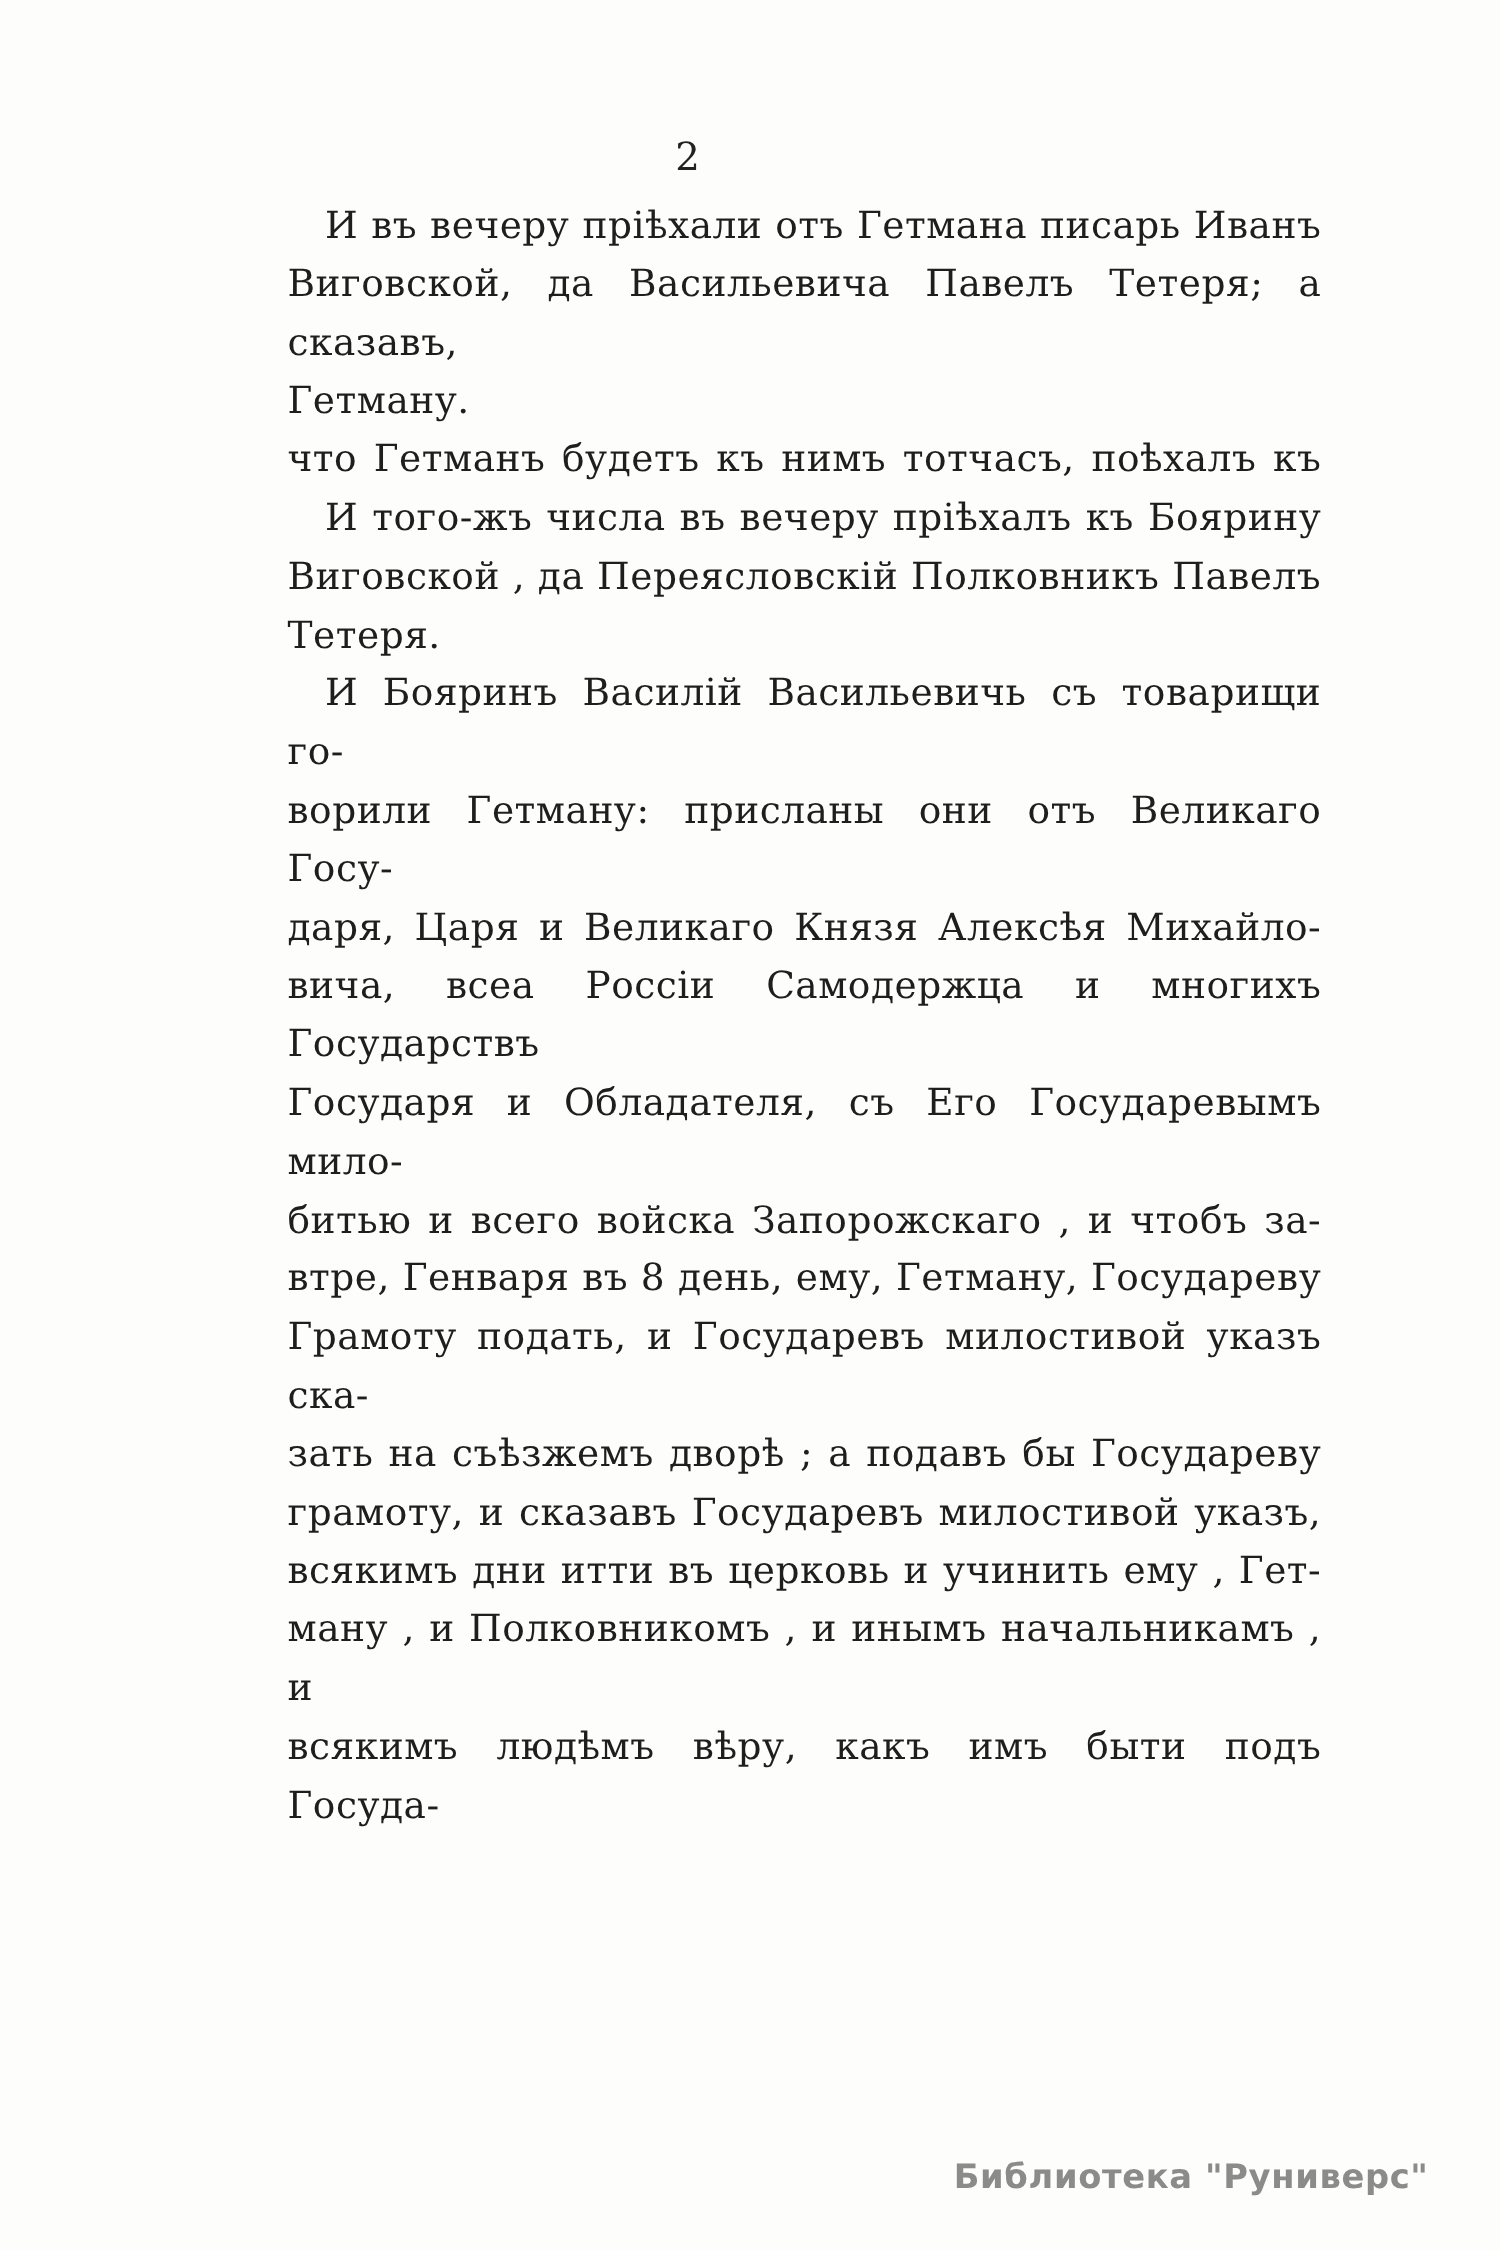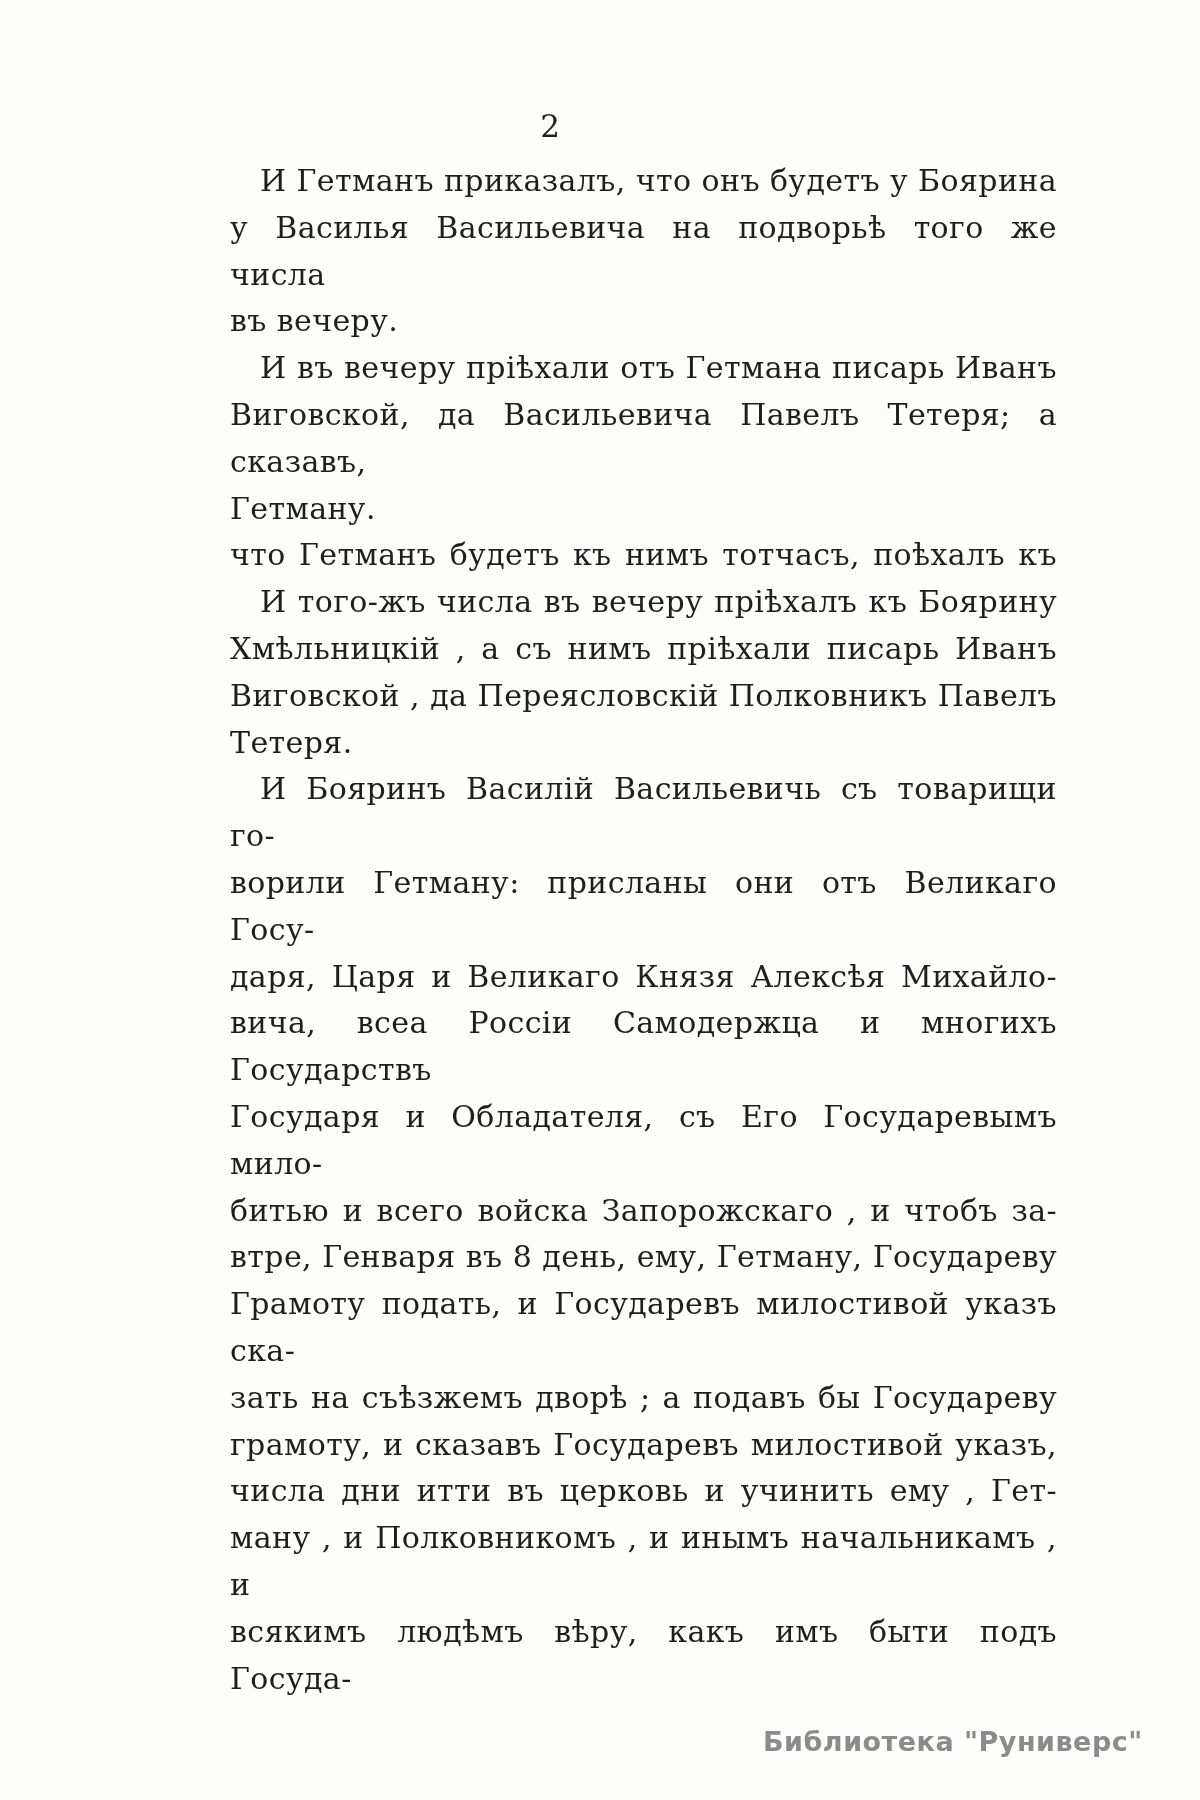--- a/index.html
+++ b/index.html
@@ -61,48 +61,42 @@
 </style>
 </head>
 <body>
 
 <main>
 
   <div class="page-number">2</div>
 
   <section class="text-block">
       <div class="para">
-        <div class="line indent">И Гетманъ приказалъ, что онъ будетъ у Боярина</div>
-        <div class="line">у Василья Васильевича на подворьѣ того же числа</div>
-        <div class="line last">въ вечеру.</div>
-      </div>
-      <div class="para">
         <div class="line indent">И въ вечеру пріѣхали отъ Гетмана писарь Иванъ</div>
         <div class="line">Виговской, да Васильевича Павелъ Тетеря; а сказавъ,</div>
         <div class="line last">Гетману.</div>
         <div class="line">что Гетманъ будетъ къ нимъ тотчасъ, поѣхалъ къ</div>
       </div>
       <div class="para">
         <div class="line indent">И того-жъ числа въ вечеру пріѣхалъ къ Боярину</div>
-        <div class="line">Хмѣльницкій , а съ нимъ пріѣхали писарь Иванъ</div>
         <div class="line">Виговской , да Переясловскій Полковникъ Павелъ</div>
         <div class="line last">Тетеря.</div>
       </div>
       <div class="para">
         <div class="line indent">И Бояринъ Василій Васильевичь съ товарищи го-</div>
         <div class="line">ворили Гетману: присланы они отъ Великаго Госу-</div>
         <div class="line">даря, Царя и Великаго Князя Алексѣя Михайло-</div>
         <div class="line">вича, всеа Россіи Самодержца и многихъ Государствъ</div>
         <div class="line">Государя и Обладателя, съ Его Государевымъ мило-</div>
         <div class="line">битью и всего войска Запорожскаго , и чтобъ за-</div>
         <div class="line">втре, Генваря въ 8 день, ему, Гетману, Государеву</div>
         <div class="line">Грамоту подать, и Государевъ милостивой указъ ска-</div>
         <div class="line">зать на съѣзжемъ дворѣ ; а подавъ бы Государеву</div>
         <div class="line">грамоту, и сказавъ Государевъ милостивой указъ,</div>
-        <div class="line">числа дни итти въ церковь и учинить ему , Гет-</div>
+        <div class="line">всякимъ дни итти въ церковь и учинить ему , Гет-</div>
         <div class="line">ману , и Полковникомъ , и инымъ начальникамъ , и</div>
         <div class="line">всякимъ людѣмъ вѣру, какъ имъ быти подъ Госуда-</div>
       </div>
     </section>
 
   <div class="watermark">Библиотека "Руниверс"</div>
 
 </main>
 
 </body></html>

